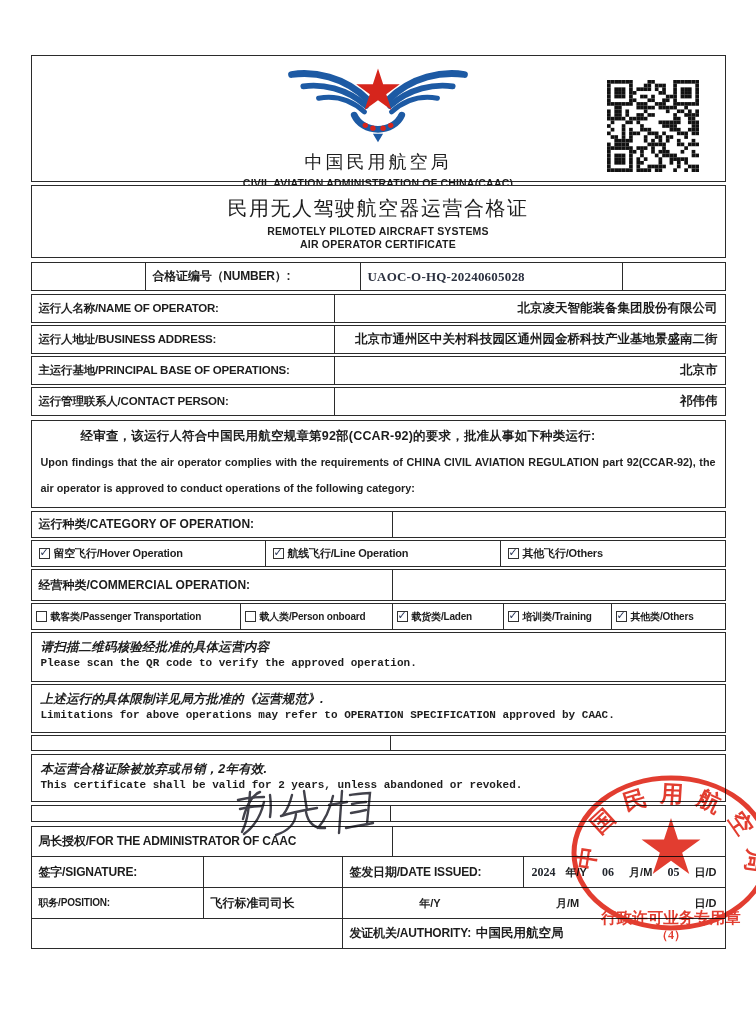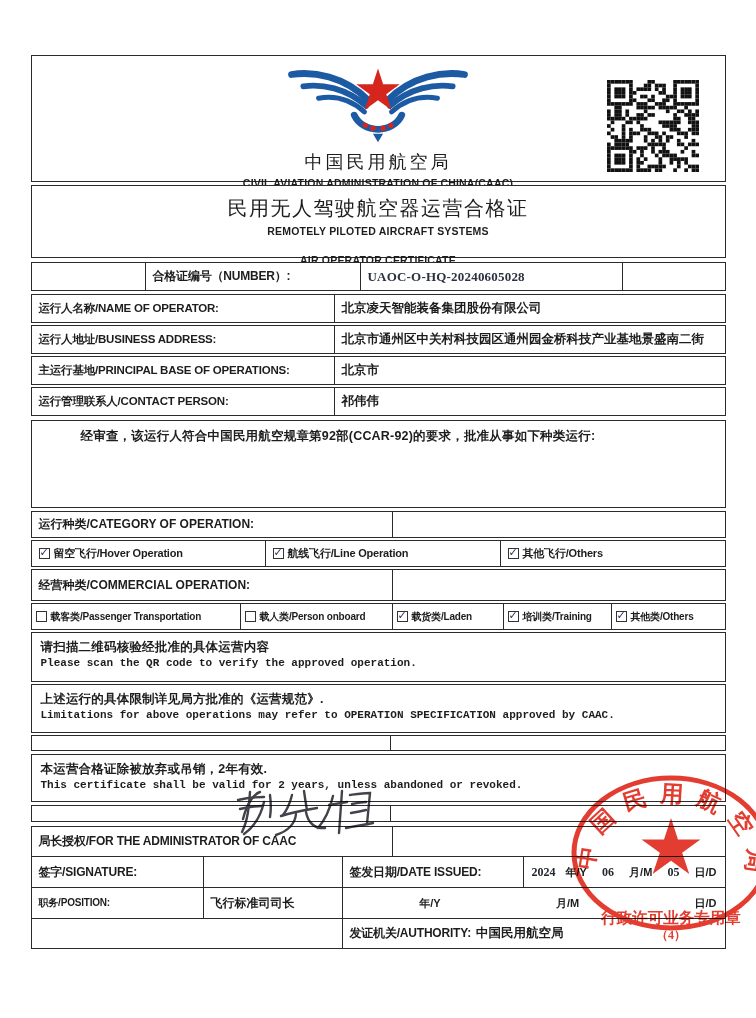--- a/index.html
+++ b/index.html
@@ -26,21 +26,21 @@
   .title-cn { font-family:"Liberation Serif","DejaVu Serif",serif; font-size:20px; letter-spacing:1.5px; }
   .title-en { font-size:10.5px; font-weight:bold; margin-top:3px; letter-spacing:0.2px; }
 
   
   .s-number { height:29px; }
   .c-n1{width:113px} .c-n2{width:215px} .c-n3{width:262px} .c-n4{flex:1}
   .numval { font-family:"Liberation Serif","DejaVu Serif",serif; font-weight:bold; font-size:13px; color:#2c3140; letter-spacing:0.2px; }
 
   
   .s-oprow { height:29px; }
-  .c-oplbl { width:302px; } .c-opval { flex:1; }
+  .c-oplbl { width:302px; } .c-opval { flex:1;justify-content:flex-end; }
 
   
   .s-approval { height:88px; padding:7px 9px; }
   .ap-cn { font-size:12.5px; font-weight:bold; letter-spacing:0.2px;margin-left:40px; }
   .ap-en { font-size:10.8px; font-weight:bold; color:#222; text-align:justify; line-height:2.45; margin-top:4px; }
 
   
   .s-head27 { height:27px; } .s-head26 { height:32px; }
   .c-half { width:360px; } .c-rest { flex:1; }
   .headlbl { font-weight:bold; font-size:12px; }
@@ -50,21 +50,21 @@
   .cbl { font-weight:bold; font-size:11px; letter-spacing:-0.2px; white-space:nowrap; }
   .cbl.sm { font-size:10px; }
   .cb { width:11px; height:11px; border:1.6px solid #333; display:inline-flex; align-items:center; justify-content:center; margin-right:4px; flex:none; background:#fff; }
   .cb.on::after { content:"✓"; font-size:11px; font-weight:bold; color:#1f2c50; line-height:1; margin-top:-2px; }
   .c-a1{width:233px}.c-a2{width:235px}.c-a3{flex:1}
   .c-b1{width:208px}.c-b2{width:152px}.c-b3{width:111px}.c-b4{width:108px}.c-b5{flex:1}
 
   
   .s-note { padding:6px 9px; }
   .h49{height:49px} .h48{height:48px} .h50{height:50px}
-  .note-cn { font-size:12.5px; font-weight:bold; letter-spacing:0.2px; }
+  .note-cn { font-size:12.5px; font-weight:bold; letter-spacing:0.2px;font-style:italic; }
   .note-en { font-size:11px; font-weight:bold; margin-top:1px;font-family:Liberation Mono, monospace; }
 
   
   .s-empty16 { height:16px; } .s-empty17 { height:17px; }
   .div390 { position:absolute; left:358px; top:0; bottom:0; border-left:1.6px solid #2b2b2b; }
 
   
   .s-bottom { }
   .btrow { display:flex; align-items:center; }
   .btrow + .btrow { border-top:1.6px solid #2b2b2b; }
@@ -432,21 +432,21 @@
         <rect x="72" y="96" width="4" height="4"></rect>
         <rect x="84" y="96" width="4" height="4"></rect>
         <rect x="92" y="96" width="4" height="4"></rect>
         <rect x="96" y="96" width="4" height="4"></rect>
       </svg>
   </div>
 
   <div class="sec s-title mt3">
     <div class="title-cn">民用无人驾驶航空器运营合格证</div>
     <div class="title-en">REMOTELY PILOTED AIRCRAFT SYSTEMS</div>
-    <div class="title-en" style="margin-top:17px">AIR OPERATOR CERTIFICATE</div>
+    <div class="title-en" style="margin-top:1px">AIR OPERATOR CERTIFICATE</div>
   </div>
 
   <div class="sec s-number mt4">
     <div class="row">
       <div class="cell c-n1"></div>
       <div class="cell c-n2">
           <span class="lbl" style="font-size:12px">合格证编号（NUMBER）:</span>
         </div>
       <div class="cell c-n3">
           <span class="numval">UAOC-O-HQ-20240605028</span>
@@ -491,20 +491,21 @@
           <span class="lbl">运行管理联系人/CONTACT PERSON:</span>
         </div>
       <div class="cell c-opval">
           <span class="val">祁伟伟</span>
         </div>
     </div>
   </div>
 
   <div class="sec s-approval mt4">
     <div class="ap-cn">经审查，该运行人符合中国民用航空规章第92部(CCAR-92)的要求，批准从事如下种类运行:</div>
+    <div class="ap-en">Upon findings that the air operator complies with the requirements of CHINA CIVIL AVIATION REGULATION part 92(CCAR-92), the air operator is approved to conduct operations of the following category:</div>
   </div>
 
   <div class="sec s-head27 mt3">
     <div class="row">
       <div class="cell c-half">
           <span class="headlbl">运行种类/CATEGORY OF OPERATION:</span>
         </div>
       <div class="cell c-rest"></div>
     </div>
   </div>

